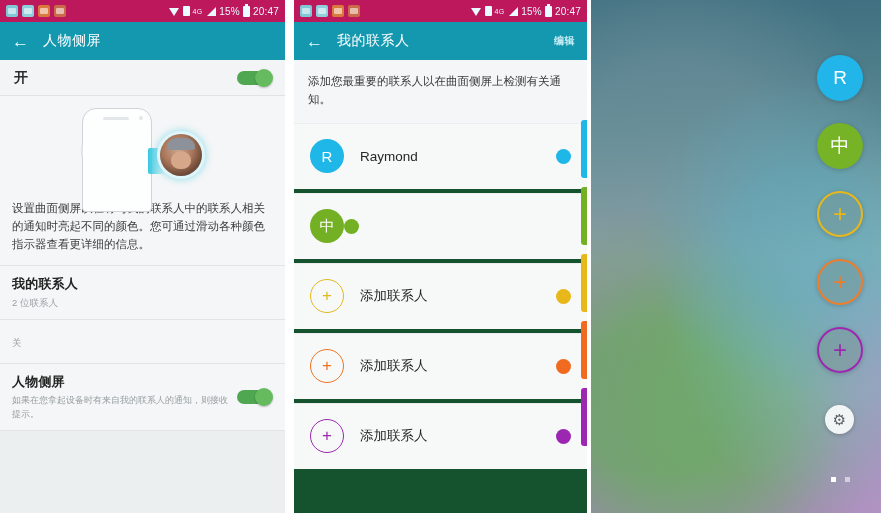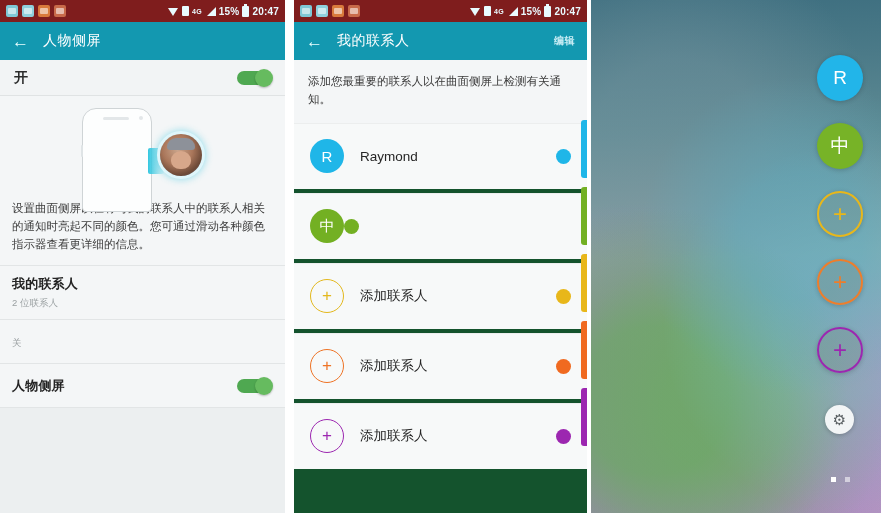--- a/index.html
+++ b/index.html
@@ -14,22 +14,22 @@
   
   .panel { position: relative; height: 513px; overflow: hidden; background: #eceff0; }
   .panel-1 { width: 285px; }
   .gap { width: 9px; height: 513px; background: #ffffff; }
   .panel-2 { width: 293px; }
   .gap2 { width: 4px; height: 513px; background: #ffffff; }
   .panel-3 { width: 290px; }
 
   
   .statusbar {
-    height: 22px; background: #7f1d1d; display: flex; align-items: center;
-    padding: 0 6px; color: #eafaff; font-size: 10px; position: relative; z-index: 5; font-weight: bold;
+    height: 22px; background: #be185d; display: flex; align-items: center;
+    padding: 0 6px; color: #eafaff; font-size: 10px; position: relative; z-index: 5;
   }
   .sb-left { display: flex; align-items: center; gap: 4px; }
   .sb-ico {
     width: 12px; height: 12px; border-radius: 2px;
     display: inline-block; position: relative;
   }
   .ico-msg  { background: #7fc8d6; }
   .ico-mail { background: #8fd0dc; }
   .ico-app1 { background: #d97a3c; }
   .ico-app2 { background: #c96a4a; }
@@ -269,20 +269,21 @@
 
     <div class="list-row">
       <div class="lr-text">
         <div class="lr-sub">关</div>
       </div>
     </div>
 
     <div class="list-row">
       <div class="lr-text">
         <div class="lr-title">人物侧屏</div>
+        <div class="lr-sub-wide">如果在您拿起设备时有来自我的联系人的通知，则接收提示。</div>
       </div>
       <span class="switch">
           <span class="knob"></span>
         </span>
     </div>
 
     <div class="filler"></div>
   </div>
 
   <div class="gap"></div>

